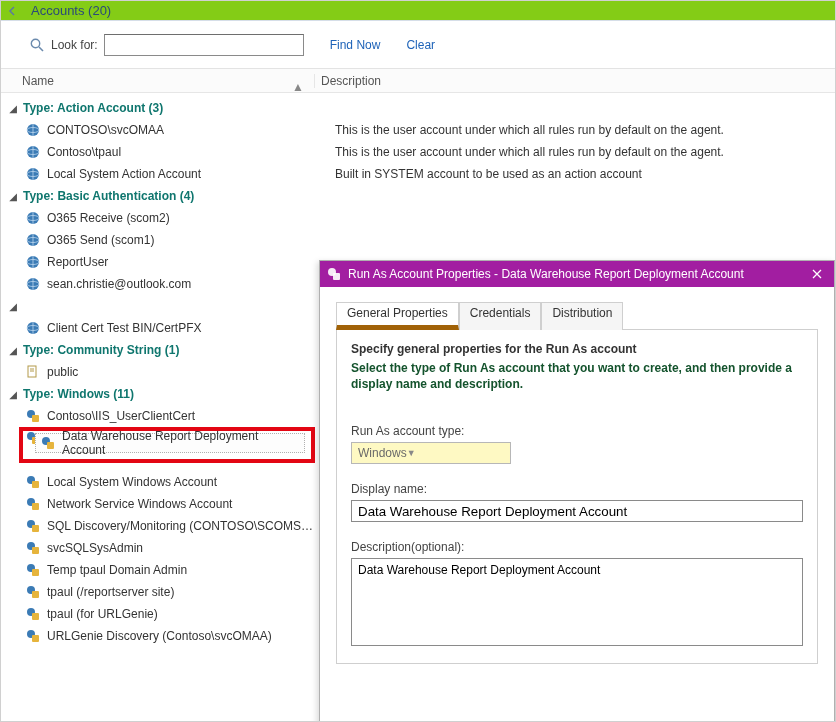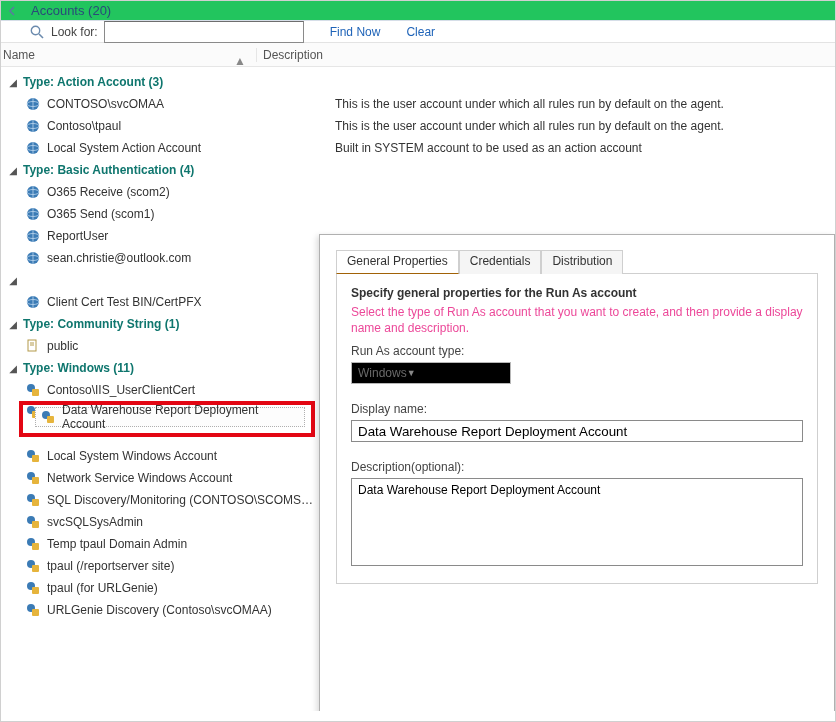--- a/index.html
+++ b/index.html
@@ -1,27 +1,27 @@
 <!DOCTYPE html>
 <html><head>
 <meta charset="utf-8">
 <style>
   * { box-sizing: border-box; }
   html, body { margin:0; padding:0; font-family: "Segoe UI", Tahoma, sans-serif; font-size:12px; color:#333; background:#fff; }
   .app { position:relative; width:836px; height:722px; border:1px solid #d0d0d0; overflow:hidden; background:#fff;}
-  .top-strip { height:20px; background:#22c55e; border-bottom:1px solid #d6dee8; display:flex; align-items:center;}
+  .top-strip { height:20px; background:#84cc16; border-bottom:1px solid #d6dee8; display:flex; align-items:center;}
   .back-btn { width:24px; height:20px; display:flex; align-items:center; justify-content:center; color:#5b7aa0; cursor:pointer;}
   .hdr-title { color:#2a4a79; font-size:13px; padding-left:6px;}
-  .search-row { height:22px; display:flex; align-items:center; padding-left:28px; gap:6px; border-bottom:1px solid #e3e3e3;}
+  .search-row { height:48px; display:flex; align-items:center; padding-left:28px; gap:6px; border-bottom:1px solid #e3e3e3;}
   .mag { width:16px; height:16px; display:inline-block; }
   .search-row label { color:#444; }
   .lookfor { width:200px; height:22px; border:1px solid #8a8a8a; border-top-color:#6e6e6e; padding:1px 4px; }
   .link { color:#1e63b8; margin-left:20px; cursor:pointer;}
   .cols { display:flex; height:24px; align-items:center; background:#fbfbfb; border-bottom:1px solid #e6e6e6;}
-  .col-name { width:256px; padding-left:2px; color:#555; border-right:1px solid #e6e6e6; position:relative;}
+  .col-name { width:314px; padding-left:21px; color:#555; border-right:1px solid #e6e6e6; position:relative;}
   .col-desc { padding-left:6px; color:#555;}
   .sort-arrow { position:absolute; right:10px; top:6px; color:#888;}
   .body { position:relative; height:calc(722px - 20px - 34px - 24px); overflow:hidden;}
   .tree { position:relative; padding:4px 0 0 6px;}
   .row { display:flex; align-items:center; height:22px; }
   .row .exp { width:12px; text-align:center; color:#555; font-size:10px; }
   .row .lbl { padding-left:4px; white-space:nowrap;}
   .group .lbl { font-weight:bold; color:#0f766e;}
   .item { padding-left:18px;}
   .item .lbl { font-weight:normal;}
@@ -31,26 +31,26 @@
   .inner-sel { position:absolute; left:34px; top:340px; width:270px; height:20px; background:#fdfdfd; border:1px dotted #b0b0b0; display:flex; align-items:center; gap:4px; padding-left:4px; }
   .inner-sel .lbl{font-weight:normal;}
   
   .dialog { position:absolute; left:318px; top:167px; width:516px; height:556px; background:#fff; border:1px solid #b0b0b0; box-shadow: -2px 2px 6px rgba(0,0,0,0.15); display:flex; flex-direction:column;}
   .titlebar { height:26px; background:#a21ea1; color:#fff; display:flex; align-items:center; padding:0 6px; font-size:12px;}
   .titlebar .tb-ico { width:16px; height:16px; margin-right:6px;}
   .titlebar .tb-title{ flex:1; }
   .titlebar .close { width:22px; height:18px; display:flex; align-items:center; justify-content:center; cursor:pointer;}
   .tabs { display:flex; padding:14px 16px 0 16px; gap:0;}
   .tab { padding:3px 10px 5px 10px; border:1px solid #cfcfcf; border-bottom:none; background:#f5f5f5; color:#333; cursor:pointer; position:relative; top:1px; font-size:12px;}
-  .tab.active { background:#fff; border-bottom:1px solid #a16207; z-index:2;}
+  .tab.active { background:#fff; border-bottom:5px solid #a16207; z-index:2;}
   .tab-panel { margin:0 16px 0 16px; border:1px solid #cfcfcf; padding:12px 14px 14px 14px; flex:0 0 auto;}
   .panel-heading { font-weight:bold; margin-bottom:4px;}
-  .panel-desc { color:#ec4899; margin-bottom:8px; line-height:1.35;}
+  .panel-desc { color:#14532d; margin-bottom:32px; line-height:1.35;font-weight:bold;}
   .field-label { color:#444; margin-bottom:4px;}
-  .select { width:160px; height:22px; border:1px solid #b7b7b7; background:#000000; color:#6a6a6a; display:flex; align-items:center; padding:0 6px; pointer-events:none; margin-bottom:18px;}
+  .select { width:160px; height:22px; border:1px solid #b7b7b7; background:#fef9c3; color:#6a6a6a; display:flex; align-items:center; padding:0 6px; pointer-events:none; margin-bottom:18px;}
   .select .chev{color:#888;font-size:9px;}
   .txt { width:100%; height:22px; border:1px solid #8a8a8a; padding:1px 6px; margin-bottom:18px;}
   .ta { width:100%; height:88px; border:1px solid #8a8a8a; padding:4px 6px; resize:none; overflow-y:scroll; font-family:inherit; font-size:12px;}
   svg{display:block;}
 </style>
 </head>
 <body>
 <div class="app">
 
   <div class="top-strip">
@@ -257,20 +257,32 @@
     <div class="highlight-box"></div>
     <div class="inner-sel">
       <svg class="ico" viewBox="0 0 16 16">
           <circle cx="6" cy="6" r="4" fill="#3b7bb5"></circle>
           <rect x="7" y="7" width="7" height="7" rx="1" fill="#e6b43c"></rect>
         </svg>
       <span class="lbl">Data Warehouse Report Deployment Account</span>
     </div>
 
     <div class="dialog">
+      <div class="titlebar">
+        <svg class="tb-ico" viewBox="0 0 16 16">
+            <circle cx="6" cy="6" r="4" fill="#fff" opacity="0.9"></circle>
+            <rect x="7" y="7" width="7" height="7" rx="1" fill="#fff" opacity="0.9"></rect>
+          </svg>
+        <span class="tb-title">Run As Account Properties - Data Warehouse Report Deployment Account</span>
+        <div class="close">
+          <svg width="10" height="10" viewBox="0 0 10 10">
+              <path d="M1 1 L9 9 M9 1 L1 9" stroke="#fff" stroke-width="1.3"></path>
+            </svg>
+        </div>
+      </div>
       <div class="tabs">
         <div class="tab active">General Properties</div>
         <div class="tab">Credentials</div>
         <div class="tab">Distribution</div>
       </div>
       <div class="tab-panel">
         <div class="panel-heading">Specify general properties for the Run As account</div>
         <div class="panel-desc">Select the type of Run As account that you want to create, and then provide a display name and description.</div>
 
         <div class="field-label">Run As account type:</div>

